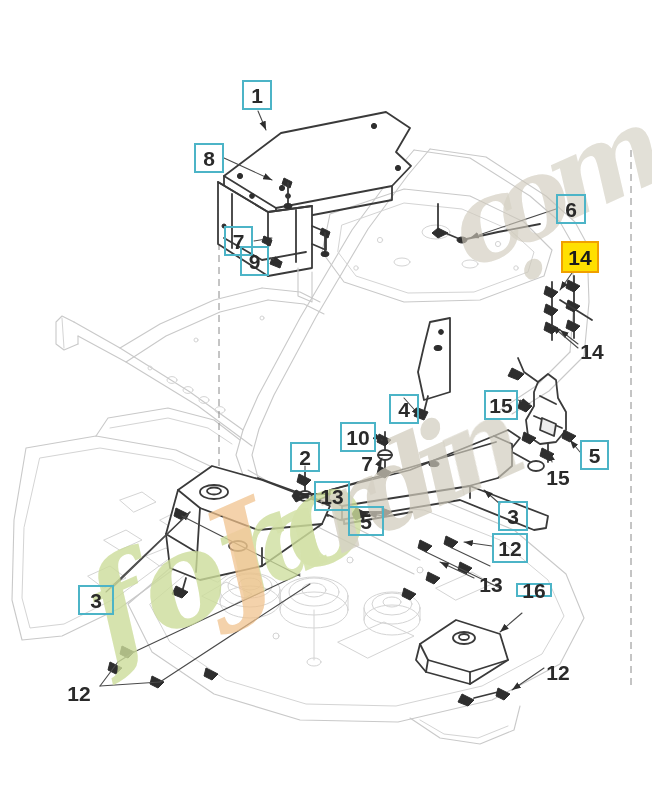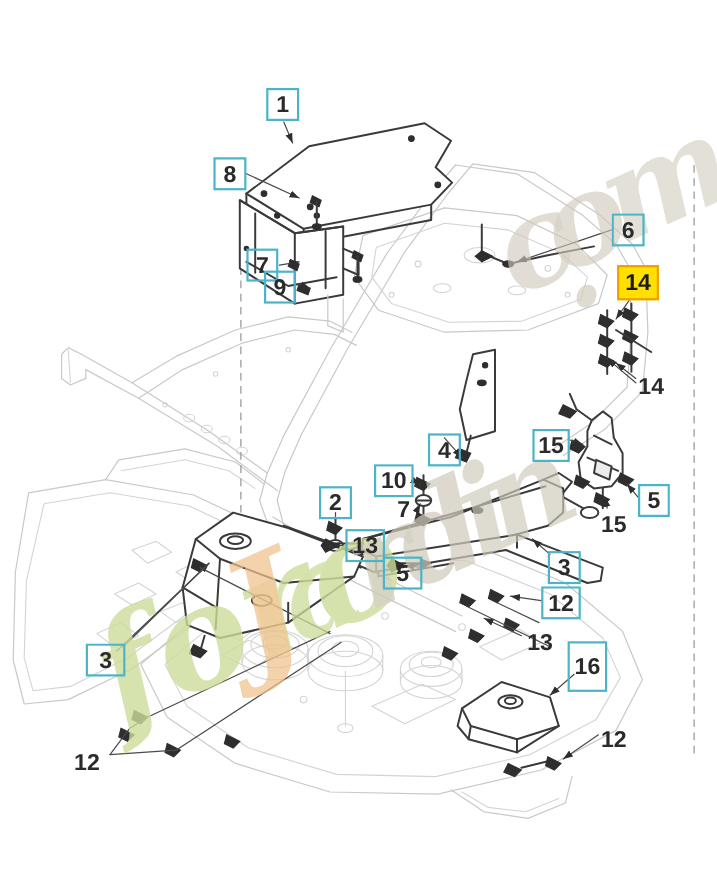--- a/index.html
+++ b/index.html
@@ -411,19 +411,19 @@
       <div class="callout plain" style="left: 542px; top: 464px; width: 32px; height: 26px;">15</div>
       <div class="callout boxed" style="left: 389px; top: 394px; width: 30px; height: 30px; border-color: rgb(76, 180, 199);">4</div>
       <div class="callout boxed" style="left: 340px; top: 422px; width: 36px; height: 30px; border-color: rgb(76, 180, 199);">10</div>
       <div class="callout plain" style="left: 355px; top: 450px; width: 24px; height: 26px;">7</div>
       <div class="callout boxed" style="left: 290px; top: 442px; width: 30px; height: 30px; border-color: rgb(76, 180, 199);">2</div>
       <div class="callout boxed" style="left: 314px; top: 481px; width: 36px; height: 30px; border-color: rgb(76, 180, 199);">13</div>
       <div class="callout boxed" style="left: 348px; top: 506px; width: 36px; height: 30px; border-color: rgb(76, 180, 199);">5</div>
       <div class="callout boxed" style="left: 498px; top: 501px; width: 30px; height: 30px; border-color: rgb(76, 180, 199);">3</div>
       <div class="callout boxed" style="left: 492px; top: 533px; width: 36px; height: 30px; border-color: rgb(76, 180, 199);">12</div>
       <div class="callout plain" style="left: 474px; top: 571px; width: 34px; height: 26px;">13</div>
-      <div class="callout boxed" style="left: 516px; top: 583px; width: 36px; height: 46px; border-color: rgb(76, 180, 199);">16</div>
+      <div class="callout boxed" style="left: 516px; top: 583px; width: 36px; height: 14px; border-color: rgb(76, 180, 199);">16</div>
       <div class="callout plain" style="left: 541px; top: 659px; width: 34px; height: 26px;">12</div>
       <div class="callout boxed" style="left: 78px; top: 585px; width: 36px; height: 30px; border-color: rgb(76, 180, 199);">3</div>
       <div class="callout plain" style="left: 62px; top: 680px; width: 34px; height: 26px;">12</div>
     </div>
 
 </div>
 
 </body></html>

